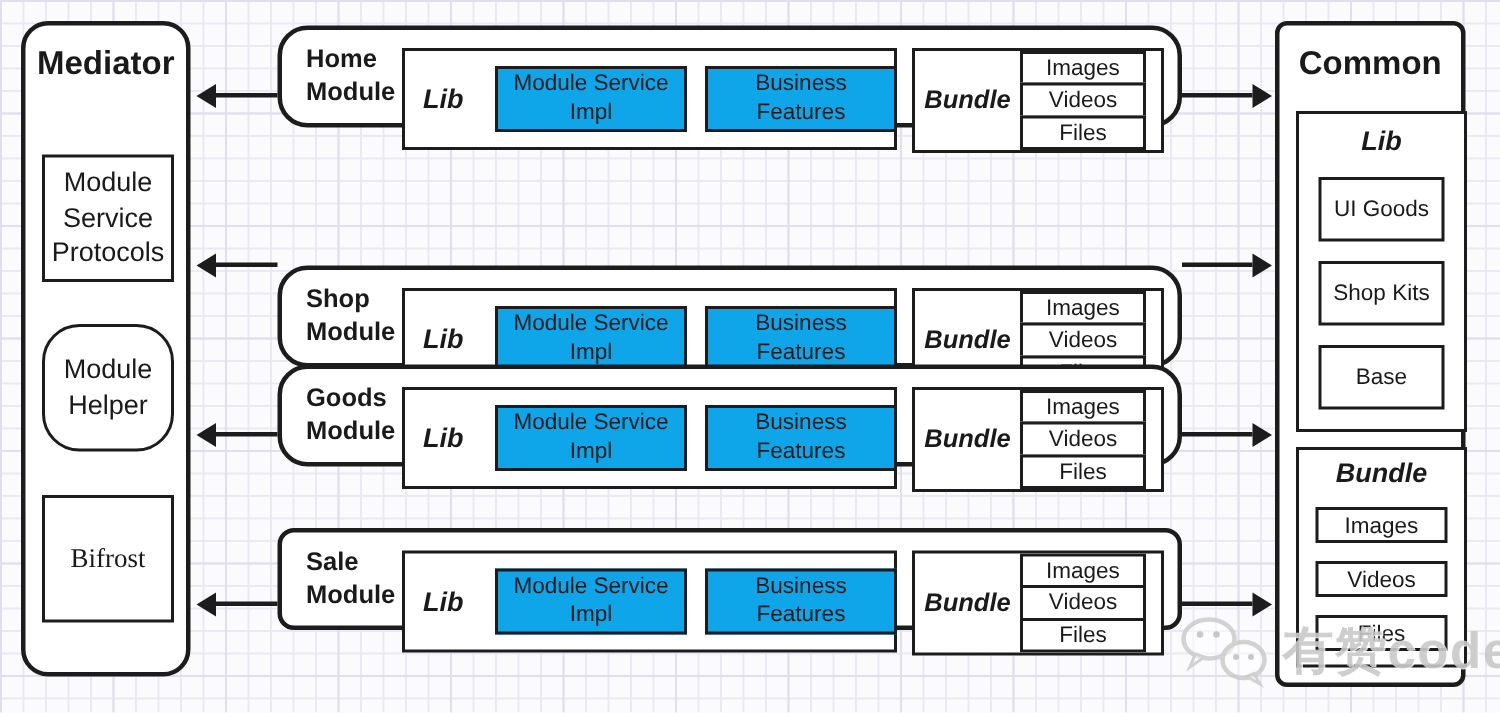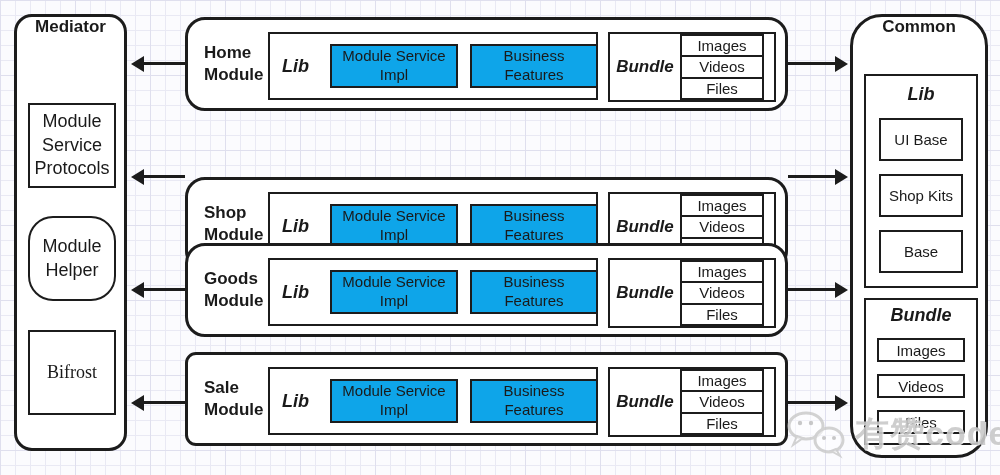--- a/index.html
+++ b/index.html
@@ -30,37 +30,37 @@
 
   
   .panel{
     position:absolute;
     background:#fff;
     border:3px solid var(--stroke);
     border-radius:18px;
     z-index:1;
   }
   .panel-mediator{left:14px;top:14px;width:113px;height:437px;}
-  .panel-common{left:850px;top:14px;width:138px;height:444px;border-radius:32px;}
+  .panel-common{left:850px;top:14px;width:127px;height:444px;border-radius:8px;}
   .panel-title{
-    font-weight:bold;font-size:17px;text-align:center;margin-top:0;
+    font-weight:bold;font-size:22px;text-align:center;margin-top:12px;
   }
   .med-box{
     position:absolute;left:11px;width:88px;height:85px;
     border:2.5px solid var(--stroke);background:#fff;
     display:flex;align-items:center;justify-content:center;
     text-align:center;font-size:18px;line-height:1.3;padding:0 2px;
   }
   .med-box-1{top:86px;}
   .med-box-2{top:199px;border-radius:25px;}
   .med-box-3{top:313px;font-family:Liberation Serif, serif;}
 
   
   .module-row{
-    position:absolute;left:185px;width:603px;height:94px;
+    position:absolute;left:185px;width:603px;height:68px;
     background:#fff;border:3px solid var(--stroke);border-radius:20px;
     z-index:1;
   }
   .row-1{top:17px;}
   .row-2{top:130px;margin-top:47px;}
   .row-3{top:243px;padding-left:11px;}
   .row-4{top:352px;border-radius:11px;}
   .module-label{
     position:absolute;left:16px;top:50%;transform:translateY(-50%);
     width:74px;font-weight:bold;font-size:17px;line-height:1.3;
@@ -228,21 +228,21 @@
         <div class="bundle-cell">Files</div>
       </div>
       <div class="bundle-spacer"></div>
     </div>
   </div>
 
   <div class="panel panel-common">
     <div class="panel-title">Common</div>
     <div class="common-group common-lib">
       <div class="group-title">Lib</div>
-      <div class="common-box">UI Base</div>
+      <div class="common-box">UI Goods</div>
       <div class="common-box">Shop Kits</div>
       <div class="common-box">Base</div>
     </div>
     <div class="common-group common-bundle">
       <div class="group-title">Bundle</div>
       <div class="common-box">Images</div>
       <div class="common-box">Videos</div>
       <div class="common-box">Files</div>
     </div>
   </div>

